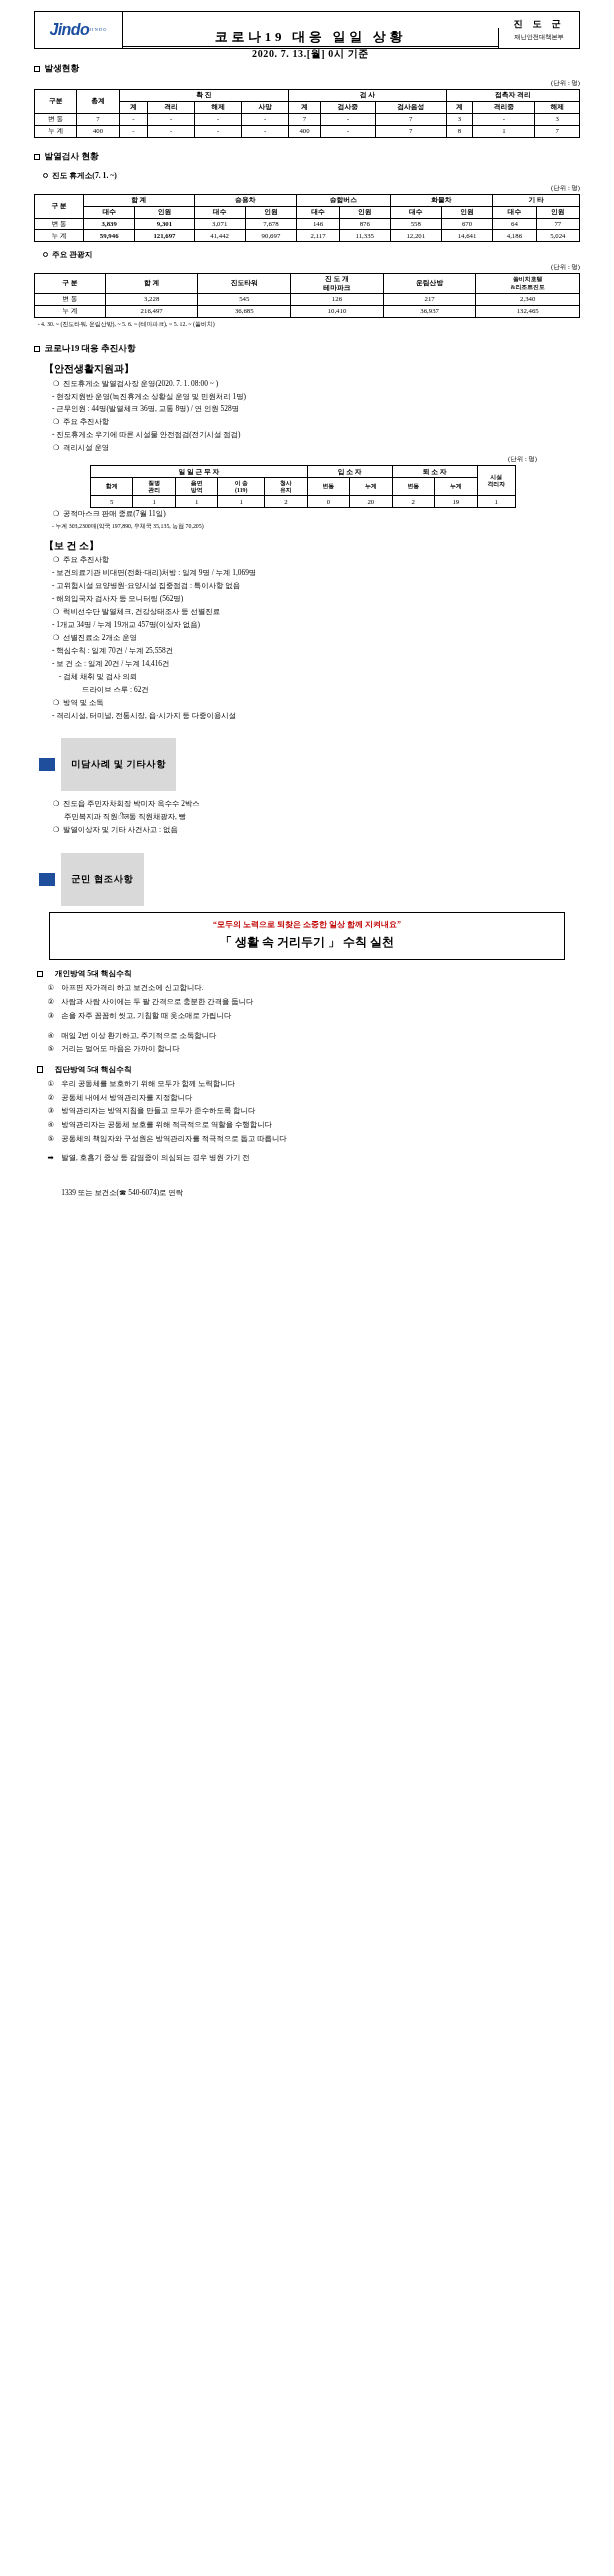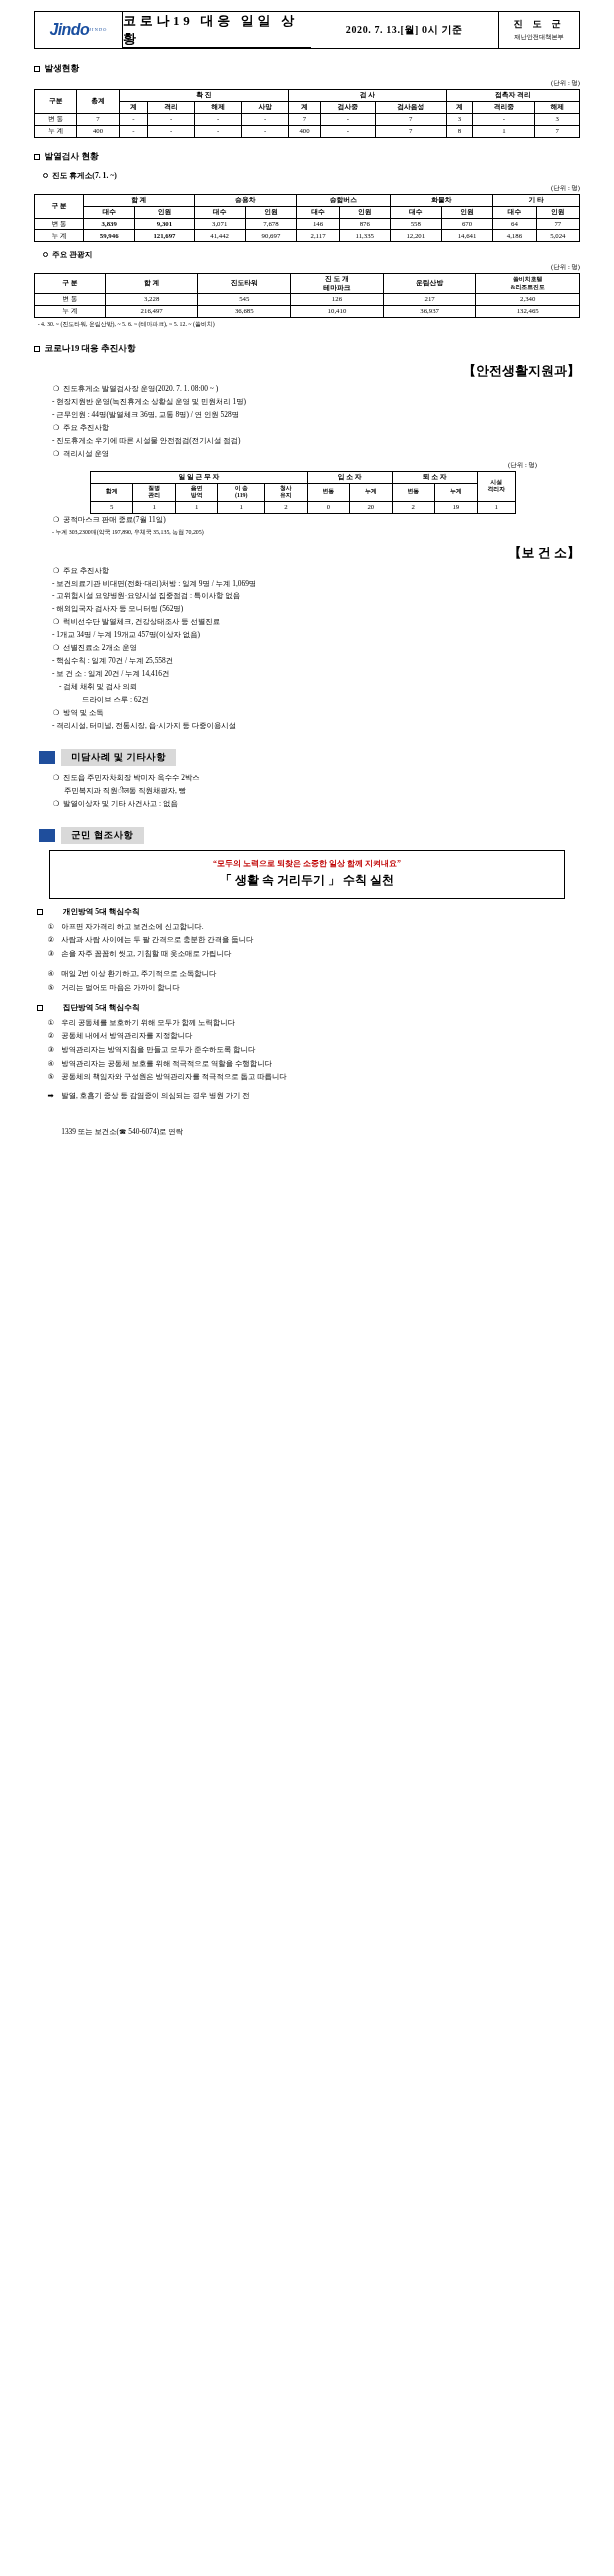--- a/index.html
+++ b/index.html
@@ -29,22 +29,23 @@
   }
   .logo-wrap{display:flex;align-items:center;line-height:1;}
   .logo-text{
     font-family:"Liberation Sans", sans-serif;
     font-weight:bold;font-style:italic;
     font-size:16px;color:#1a4fa0;letter-spacing:-0.6px;
   }
   .logo-sub{font-size:4.3px;color:#1a4fa0;letter-spacing:1.2px;margin-top:0.6px;}
   .title-cell{
     flex:1;
-    display:flex;flex-direction:row;
+    display:flex;flex-direction:column;
     border-right:0.6px solid #000;
+    margin-top:16px;
   }
   .title-top{
     flex:1;display:flex;align-items:center;justify-content:center;
     border-bottom:0.6px solid #000;
     font-size:13px;font-weight:bold;letter-spacing:3.7px;
   }
   .title-bottom{
     flex:1;display:flex;align-items:center;justify-content:center;
     font-size:10px;font-weight:bold;letter-spacing:0.6px;
   }
@@ -88,49 +89,49 @@
     padding:1.2px 1.2px;
     font-weight:normal;
     line-height:1.25;
   }
   table th{font-weight:bold;}
   .tbl-status{width:100%;}
   .small{font-size:5.9px;}
 
   
   .blk{margin-left:10px;font-size:7.4px;line-height:1.75;}
-  .blk .h{font-weight:bold;font-size:13px;margin-top:5px;text-align:right;}
+  .blk .h{font-weight:bold;font-size:10px;margin-top:5px;}
   .lvl1{margin-left:8.7px;display:flex;gap:3.7px;}
   .lvl2{margin-left:8px;}
   .lvl3{margin-left:15px;}
   .note{font-size:5.9px;margin-top:2.5px;margin-left:3.7px;color:#000;}
 
   
   .banner{
     display:flex;align-items:center;gap:6.2px;margin:16px 0 6.2px 5px;
   }
   .banner-bar{
     width:16px;height:13px;background:#1f4e9c;
   }
   .banner-text{
     font-size:9.3px;font-weight:bold;
     background:#d9d9d9;
-    padding:2px 10px;
+    padding:20px 10px;
     letter-spacing:0.6px;
   }
   .quote-box{
     border:0.6px solid #000;
     margin:3.7px 15px 6.2px 15px;
     padding:5.6px 0 6.8px 0;
     text-align:center;
     line-height:1.7;
   }
   .quote1{font-size:8px;font-weight:bold;color:#c00000;}
   .quote2{font-size:12px;font-weight:bold;color:#000;}
-  .chk{font-size:7.7px;font-weight:bold;display:flex;align-items:center;gap:20px;margin:8.7px 0 2.5px 2.5px;}
+  .chk{font-size:7.7px;font-weight:bold;display:flex;align-items:center;gap:12px;margin:8.7px 0 2.5px 2.5px;}
   .list{margin-left:13.6px;font-size:7.4px;line-height:1.85;}
   .list div{display:flex;gap:3.7px;}
   .num{width:10px;flex:none;}
   .arrow{width:10px;flex:none;}
   .ind{margin-left:13.6px;margin-top:22px;}
   .vspace-big{height:631px;}
 </style>
 </head>
 <body>
 

